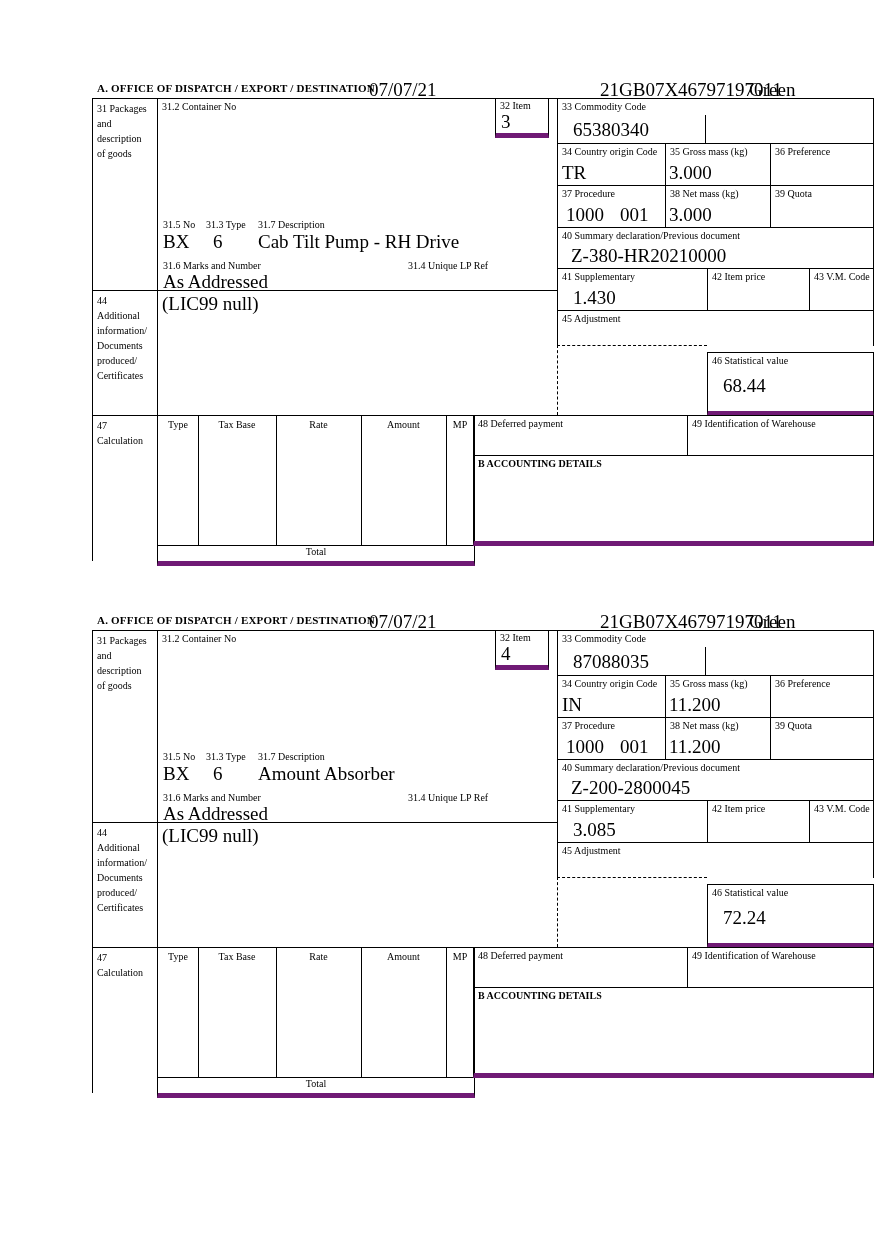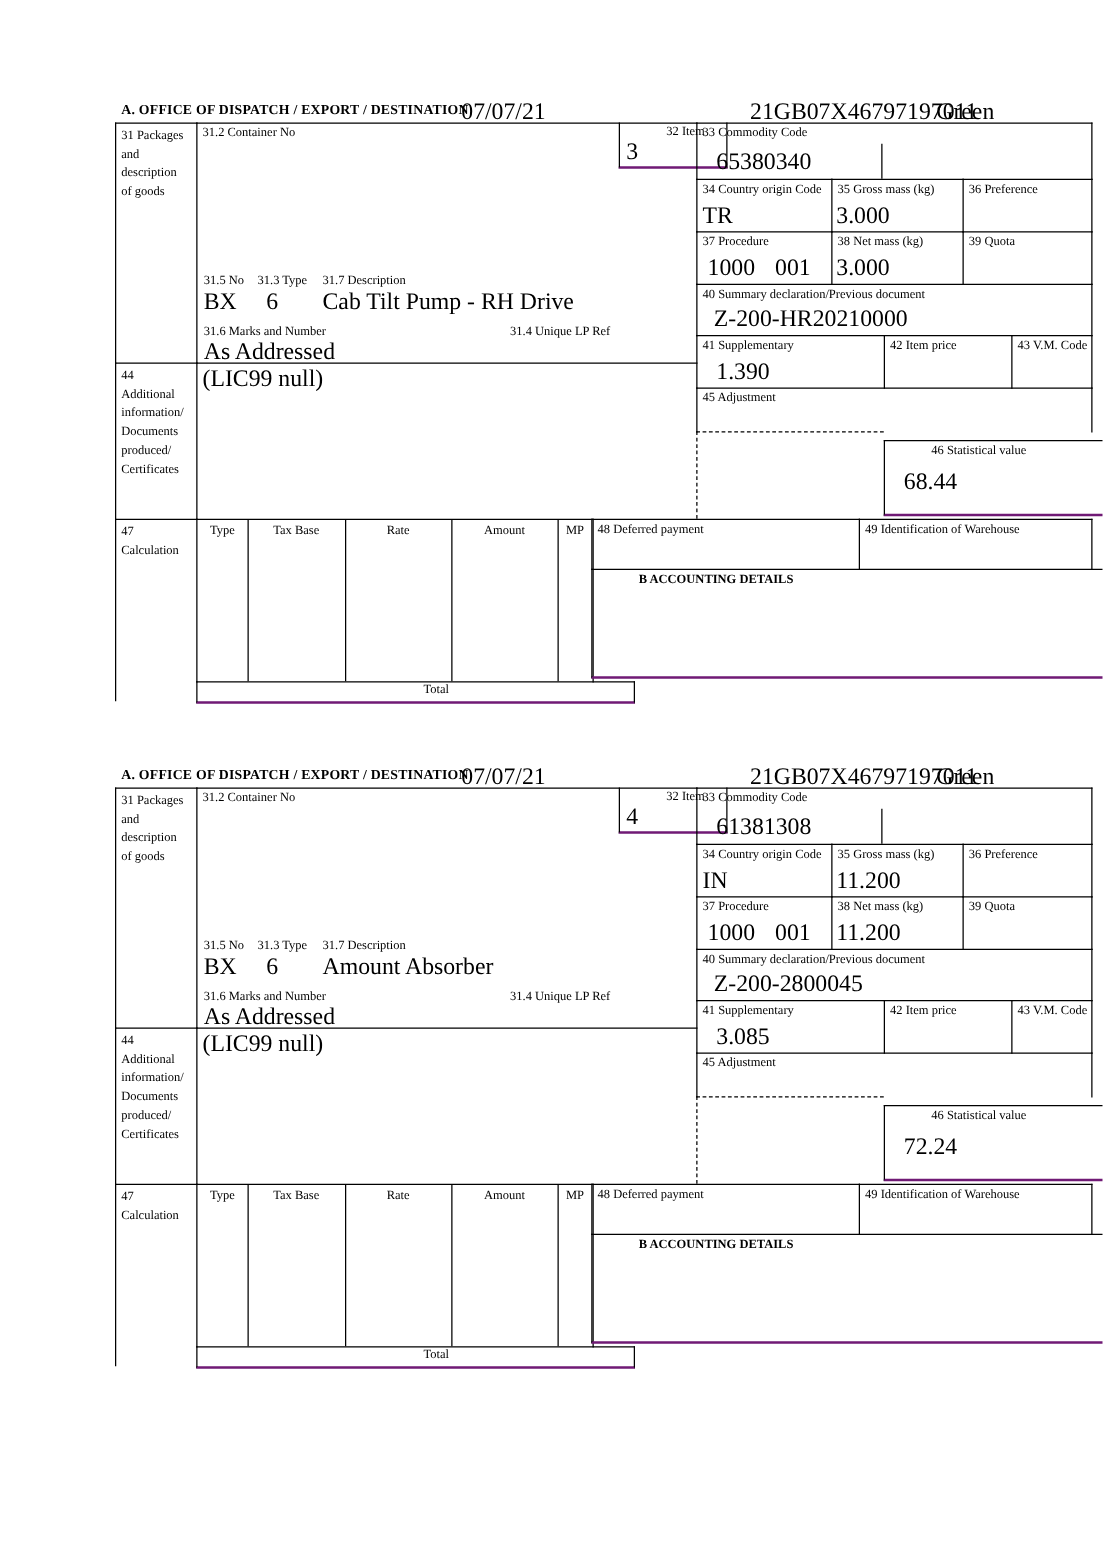--- a/index.html
+++ b/index.html
@@ -7,21 +7,21 @@
        font-family:"Liberation Serif",serif;color:#000;overflow:hidden;}
   .section{position:absolute;left:92px;width:781px;height:482px;}
   .abs{position:absolute;}
   .lbl{font-size:10px;line-height:1.2;}
   .pad{padding:2px 3px 0 4px;}
   .val{font-size:19px;line-height:1.1;white-space:nowrap;}
   .hdr{font-size:11px;font-weight:bold;letter-spacing:0.2px;white-space:nowrap;}
   .bl{border-left:1px solid #000;}
   .bt{border-top:1px solid #000;}
   .br{border-right:1px solid #000;}
-  .bb{border-bottom:2px solid #701a75;padding-left:33px;}
+  .bb{border-bottom:5px solid #701a75;}
   .pre{white-space:pre-line;line-height:1.5;}
   .tc{text-align:center;}
   .bold{font-weight:bold;}
   .vline{width:0;border-left:1px solid #000;}
 </style>
 </head>
 <body>
 
 <div class="section" style="top:80px">
   <div class="abs hdr" style="left:5px;top:2px">A.  OFFICE OF DISPATCH / EXPORT / DESTINATION</div>
@@ -96,26 +96,26 @@
   <div class="abs bl bt" style="left:573px;top:105px;width:105px;height:42px">
     <div class="lbl pad">38 Net mass (kg)</div>
     <div class="abs val" style="left:3px;top:19px">3.000</div>
   </div>
   <div class="abs bl bt br" style="left:678px;top:105px;width:102px;height:42px">
     <div class="lbl pad">39 Quota</div>
   </div>
 
   <div class="abs bl bt br" style="left:465px;top:147px;width:315px;height:41px">
     <div class="lbl pad">40 Summary declaration/Previous document</div>
-    <div class="abs val" style="left:13px;top:18px">Z-200-HR20210000</div>
+    <div class="abs val" style="left:13px;top:18px">Z-380-HR20210000</div>
   </div>
 
   <div class="abs bl bt" style="left:465px;top:188px;width:150px;height:42px">
     <div class="lbl pad">41 Supplementary</div>
-    <div class="abs val" style="left:15px;top:19px">1.390</div>
+    <div class="abs val" style="left:15px;top:19px">1.430</div>
   </div>
   <div class="abs bl bt" style="left:615px;top:188px;width:102px;height:42px">
     <div class="lbl pad">42 Item price</div>
   </div>
   <div class="abs bl bt br" style="left:717px;top:188px;width:63px;height:42px">
     <div class="lbl pad">43 V.M. Code</div>
   </div>
 
   <div class="abs bl bt br" style="left:465px;top:230px;width:315px;height:35px">
     <div class="lbl pad">45 Adjustment</div>
@@ -197,21 +197,21 @@
     <div class="lbl pad">32 Item</div>
     <div class="abs val" style="left:5px;top:14px">4</div>
   </div>
 
   <div class="abs bl bt" style="left:65px;top:210px;width:400px;height:125px">
     <div class="abs val" style="left:4px;top:3px">(LIC99 null)</div>
   </div>
 
   <div class="abs bl bt br" style="left:465px;top:18px;width:315px;height:45px">
     <div class="lbl pad">33 Commodity Code</div>
-    <div class="abs val" style="left:15px;top:21px">61381308</div>
+    <div class="abs val" style="left:15px;top:21px">87088035</div>
     <div class="abs vline" style="left:147px;top:16px;height:28px"></div>
   </div>
 
   <div class="abs bl bt" style="left:465px;top:63px;width:108px;height:42px">
     <div class="lbl pad">34 Country origin Code</div>
     <div class="abs val" style="left:4px;top:19px">IN</div>
   </div>
   <div class="abs bl bt" style="left:573px;top:63px;width:105px;height:42px">
     <div class="lbl pad">35 Gross mass (kg)</div>
     <div class="abs val" style="left:3px;top:19px">11.200</div>

